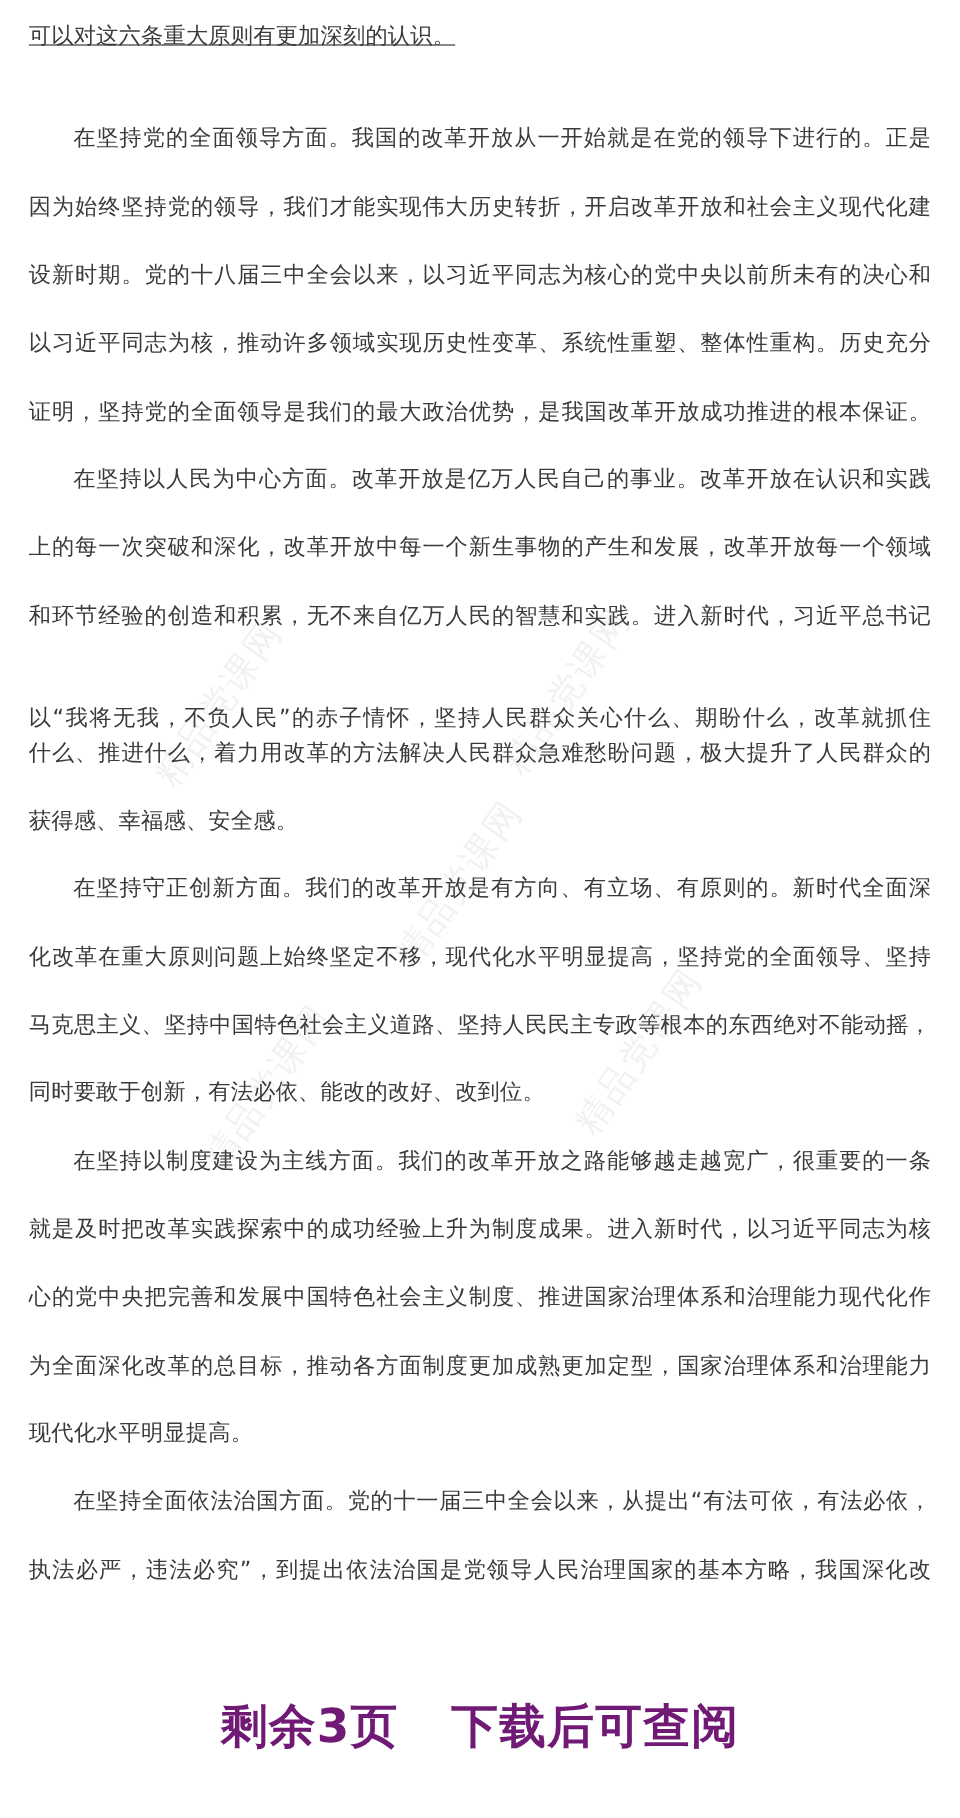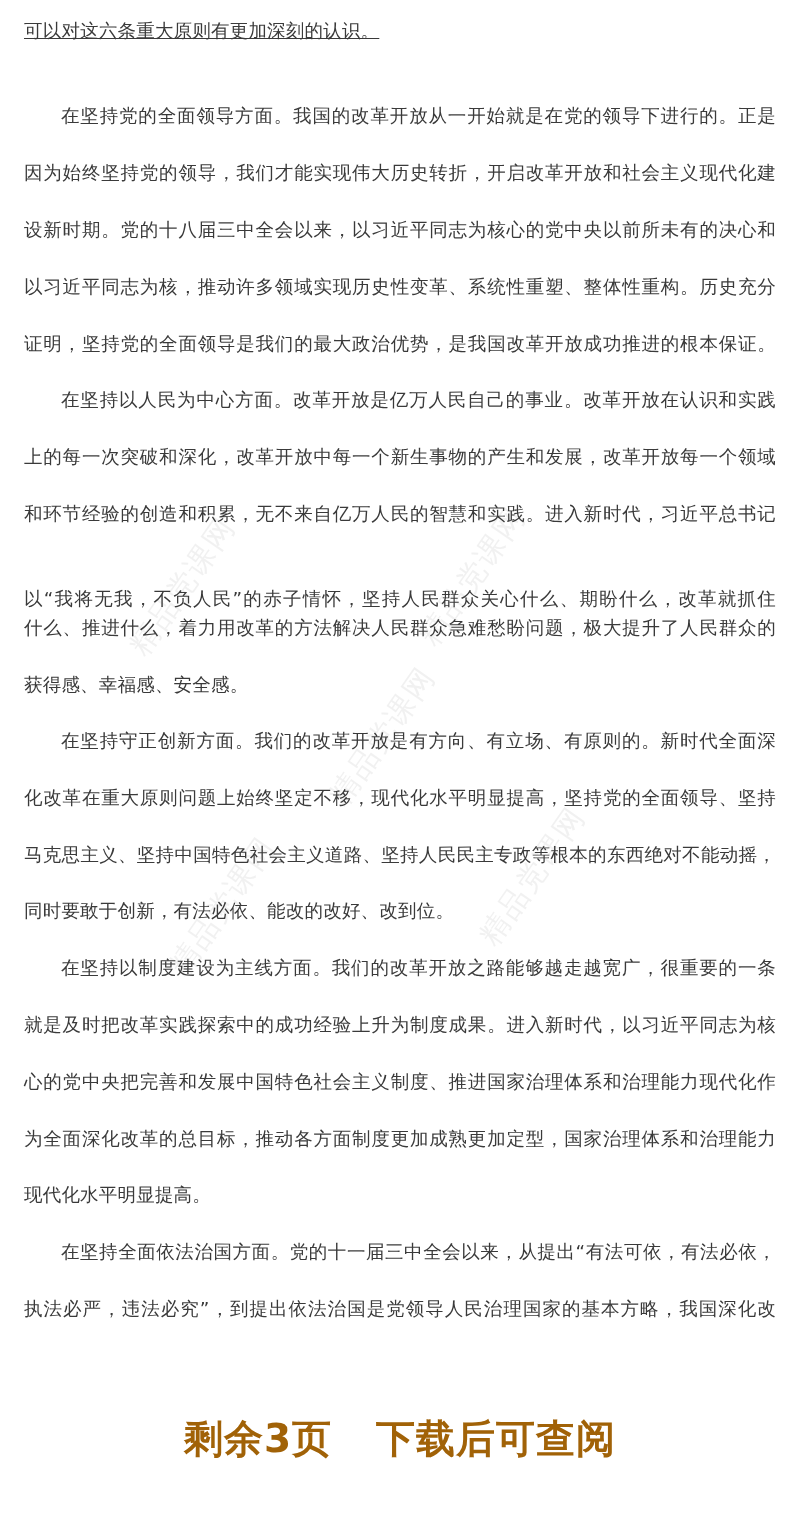--- a/index.html
+++ b/index.html
@@ -56,21 +56,21 @@
     letter-spacing: 2px;
   }
   .footer-banner {
     position: absolute;
     left: 0;
     top: 1412px;
     width: 800px;
     text-align: center;
     font-size: 39px;
     font-weight: bold;
-    color: #a16207;
+    color: #701a75;
     letter-spacing: 1px;
   }
   .footer-banner span.gap {
     display: inline-block;
     width: 44px;
   }
 </style>
 </head>
 <body>
 

